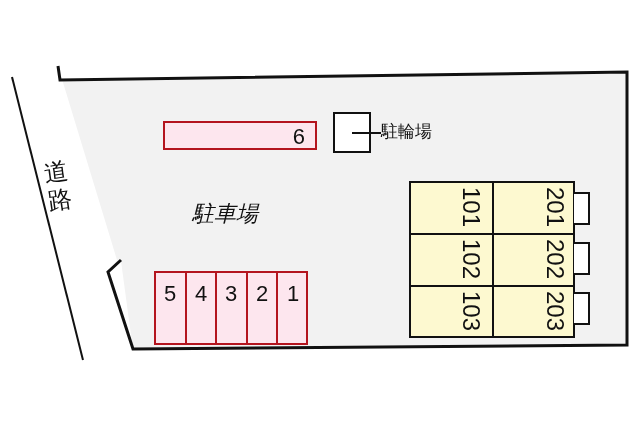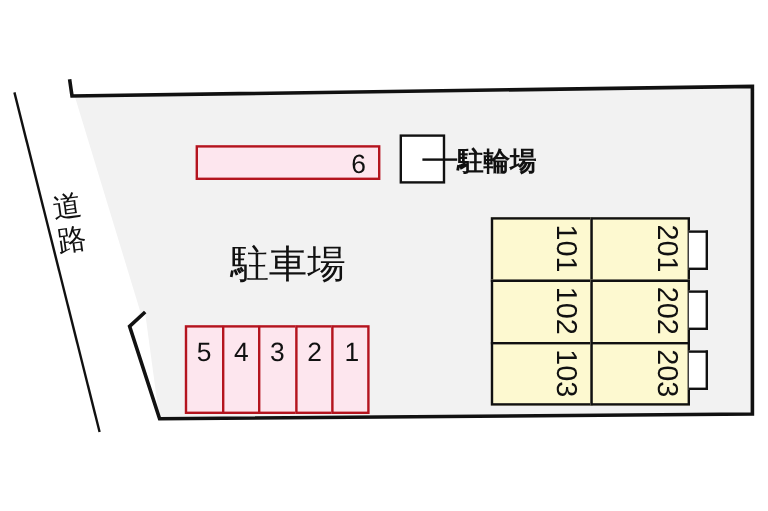--- a/index.html
+++ b/index.html
@@ -20,21 +20,21 @@
   <polygon points="60,79 627,72 627,344 133,350 121,261 109,272 117,260 58,66" fill="#f2f2f2" stroke="none"></polygon>
   <polyline points="58,66 60,80 627,72 627,345 133,349 108,272 121,260" fill="none" stroke="#111" stroke-width="3" stroke-linejoin="miter"></polyline>
   <line x1="12" y1="77" x2="83" y2="360" stroke="#111" stroke-width="2"></line>
 </svg>
 
 <div class="lbl jp" style="left:46px;top:158px;font-size:24px;line-height:28px;transform:rotate(-8deg);">
   <div>道</div>
   <div>路</div>
 </div>
 
-<div class="lbl jp" style="left:192px;top:199px;font-size:32px;">駐車場</div>
+<div class="lbl jp" style="left:192px;top:199px;font-size:22px;font-style:italic;">駐車場</div>
 
 <div class="spot" style="left:163px;top:121px;width:154px;height:29px;">
   <span class="spot-num" style="right:10px;top:3px;">6</span>
 </div>
 
 <div class="spot" style="left:154px;top:271px;width:33px;height:74px;">
   <span class="spot-num" style="left:8px;top:10px;">5</span>
 </div>
 <div class="spot" style="left:185px;top:271px;width:32px;height:74px;">
   <span class="spot-num" style="left:8px;top:10px;">4</span>
@@ -44,21 +44,21 @@
 </div>
 <div class="spot" style="left:246px;top:271px;width:32px;height:74px;">
   <span class="spot-num" style="left:8px;top:10px;">2</span>
 </div>
 <div class="spot" style="left:276px;top:271px;width:32px;height:74px;">
   <span class="spot-num" style="left:9px;top:10px;">1</span>
 </div>
 
 <div style="position:absolute;left:333px;top:112px;width:38px;height:41px;background:#fff;border:2px solid #111;box-sizing:border-box;"></div>
 <div style="position:absolute;left:352px;top:132px;width:29px;height:2px;background:#111;"></div>
-<div class="lbl jp" style="left:381px;top:120px;font-size:22px;font-weight:bold;">駐輪場</div>
+<div class="lbl jp" style="left:381px;top:120px;font-size:17px;">駐輪場</div>
 
 <div style="position:absolute;left:409px;top:181px;width:166px;height:157px;">
   <div class="unit" style="left:0;top:0;width:85px;height:54px;">
     <span class="unit-num" style="left:72px;top:4px;">101</span>
   </div>
   <div class="unit" style="left:0;top:52px;width:85px;height:54px;">
     <span class="unit-num" style="left:72px;top:4px;">102</span>
   </div>
   <div class="unit" style="left:0;top:104px;width:85px;height:53px;">
     <span class="unit-num" style="left:72px;top:4px;">103</span>

